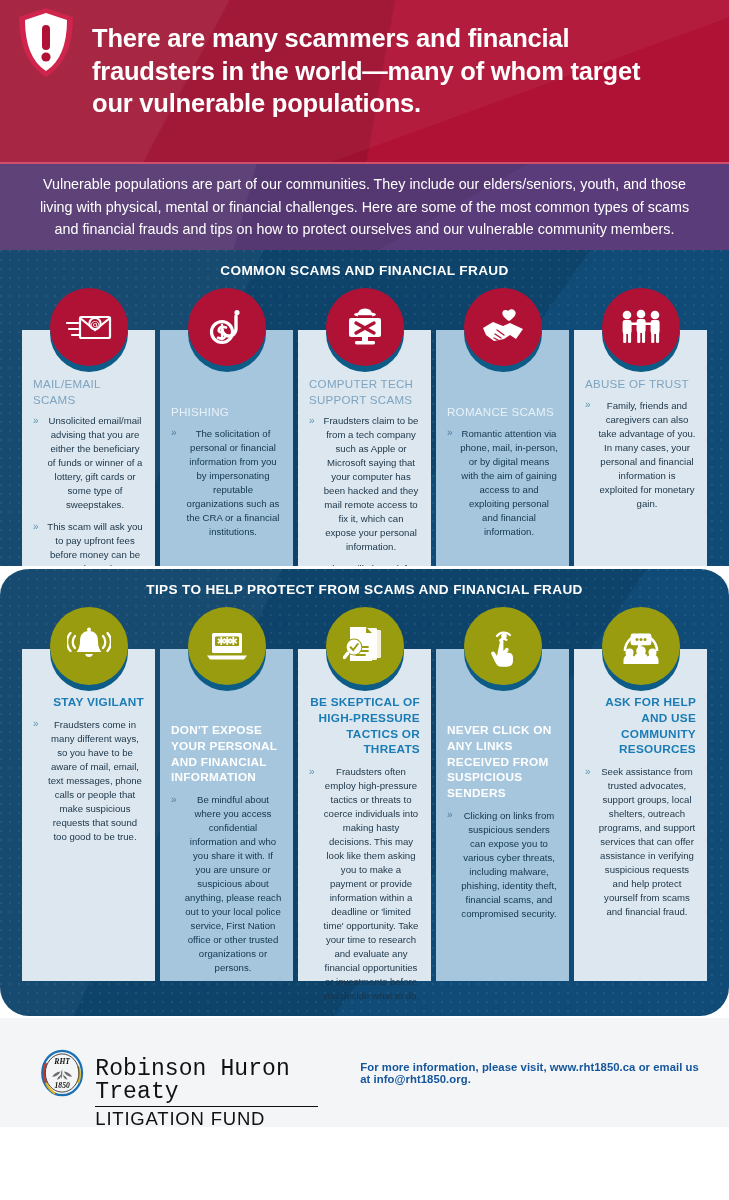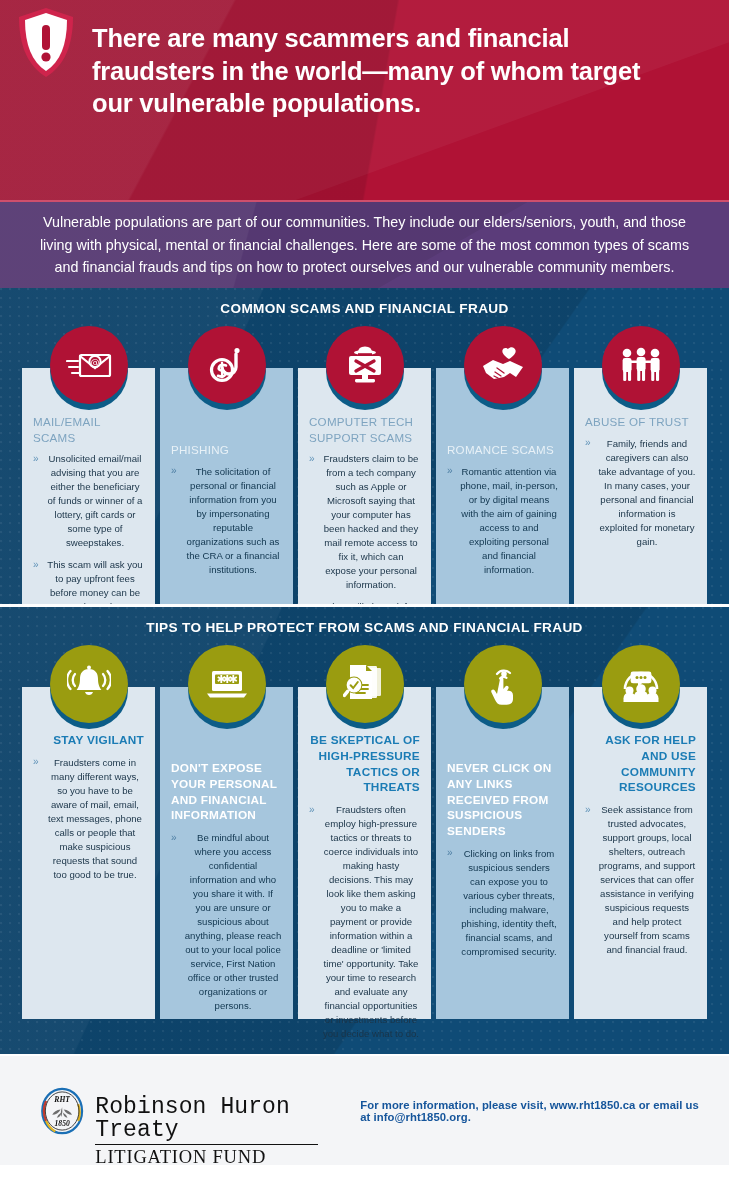--- a/index.html
+++ b/index.html
@@ -11,21 +11,21 @@
   }
   #page {
     position: relative;
     width: 729px; height: 1200px;
     background: #ffffff;
   }
 
   
   .header {
     position: relative;
-    height: 200px;
+    height: 162px;
     background: #b01235;
     background-image:
       linear-gradient(118deg, rgba(255,255,255,0.06) 0%, rgba(255,255,255,0.06) 28%, rgba(0,0,0,0) 28.3%),
       linear-gradient(100deg, rgba(0,0,0,0.10) 0%, rgba(0,0,0,0.10) 52%, rgba(0,0,0,0) 52.3%),
       linear-gradient(160deg, rgba(255,255,255,0.045) 0%, rgba(255,255,255,0.045) 66%, rgba(0,0,0,0) 66.2%);
     display: flex;
     align-items: flex-start;
     overflow: hidden;
   }
   .shield-wrap {
@@ -67,21 +67,21 @@
     position: relative;
     background: #0f4b76;
     background-image:
       radial-gradient(circle at 1px 1px, rgba(255,255,255,0.065) 1.4px, rgba(0,0,0,0) 1.6px),
       linear-gradient(115deg, rgba(255,255,255,0.04) 0%, rgba(255,255,255,0.04) 30%, rgba(0,0,0,0) 30.2%),
       linear-gradient(125deg, rgba(0,0,0,0.10) 0%, rgba(0,0,0,0.10) 62%, rgba(0,0,0,0) 62.2%);
     background-size: 9px 9px, 100% 100%, 100% 100%;
     overflow: hidden;
   }
   .section.scams { height: 316px; }
-  .section.tips  { height: 450px; border-top: 3px solid #ffffff; }
+  .section.tips  { height: 450px; border-top: 3px solid #ffffff; border-radius: 29px; }
 
   .section-title {
     text-align: center;
     color: #ffffff;
     font-size: 13.6px;
     font-weight: bold;
     letter-spacing: 0.35px;
     padding-top: 13px;
   }
 
@@ -168,21 +168,21 @@
     border-top: 2px solid #ffffff;
   }
   .logo-block { display: flex; align-items: center; gap: 11px; }
   .logo-text { line-height: 1.0; }
   .logo-line1 {
     font-family: Liberation Mono, monospace;
     font-size: 23px; color: #111111; letter-spacing: 0.1px;
     padding-bottom: 2px; border-bottom: 1.4px solid #111111; margin-top: 42px;
   }
   .logo-line2 {
-    font-family: Liberation Serif, serif;
+    font-family: Liberation Sans, sans-serif;
     font-size: 18.5px; color: #111111; letter-spacing: 0.8px;
     padding-top: 3px;
   }
   .footer-note {
     margin-left: 42px;
     color: #15559b;
     font-size: 11.3px;
     font-weight: bold;
     letter-spacing: 0.05px;
   }

